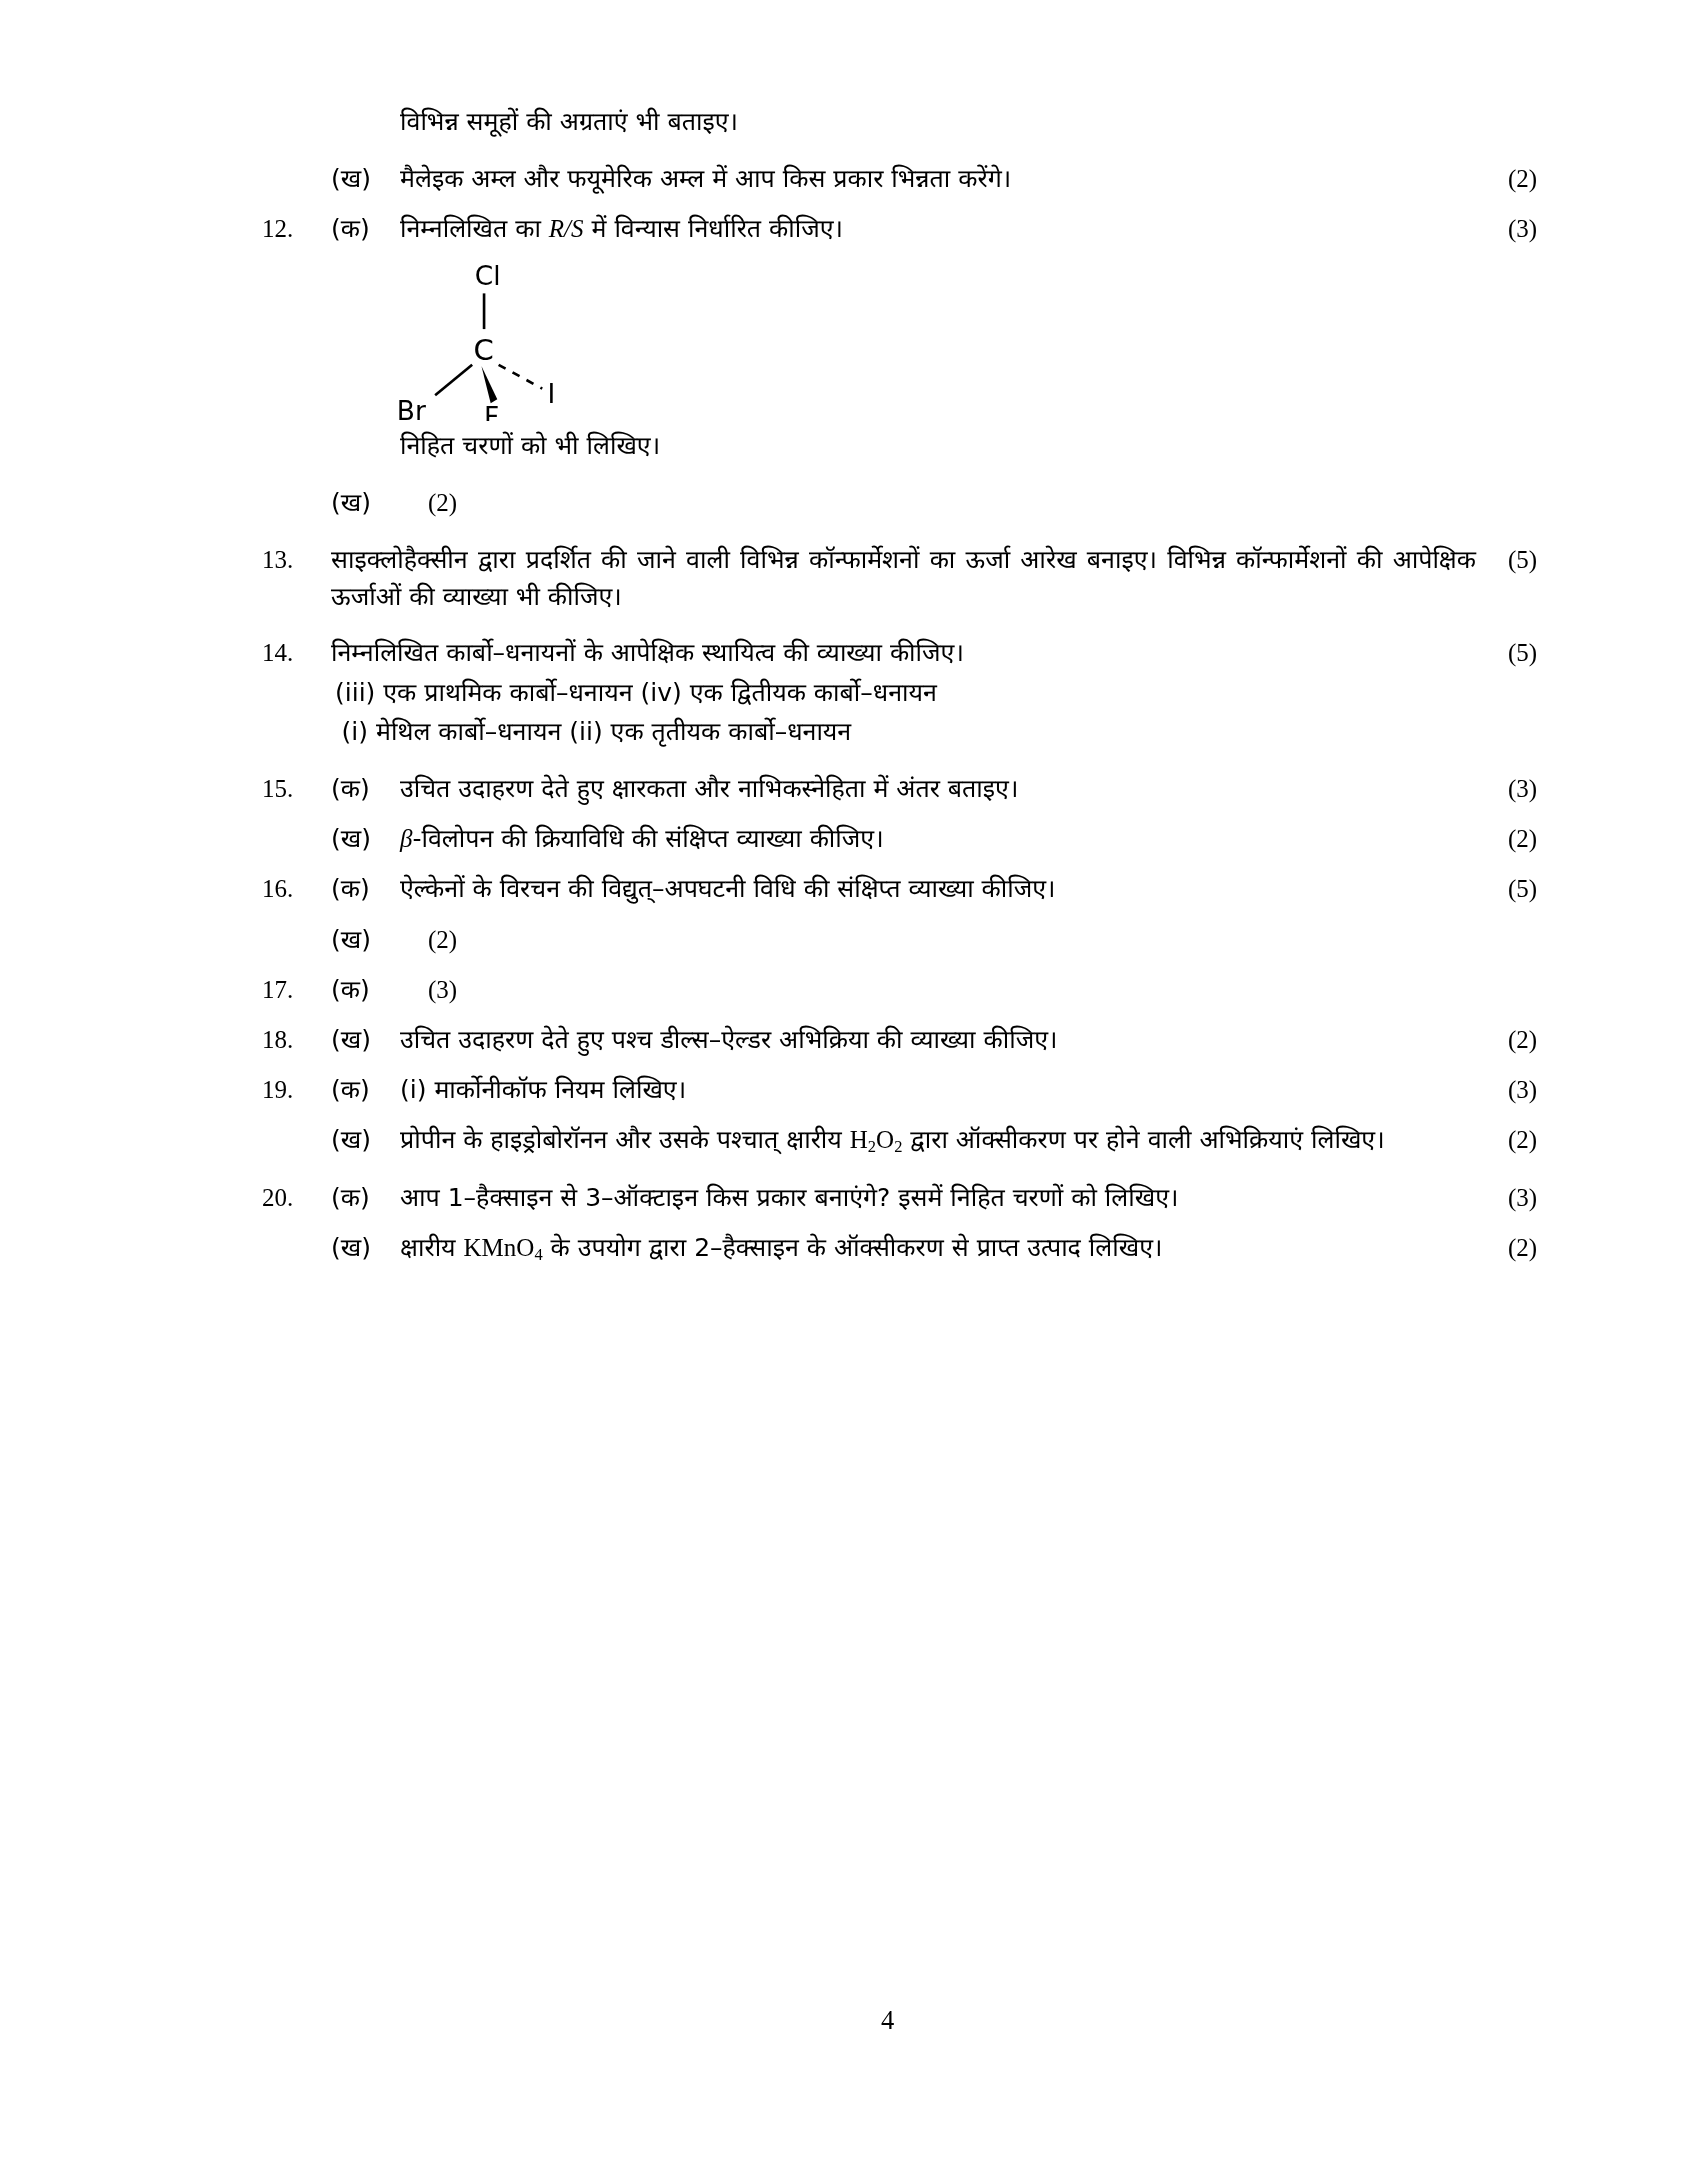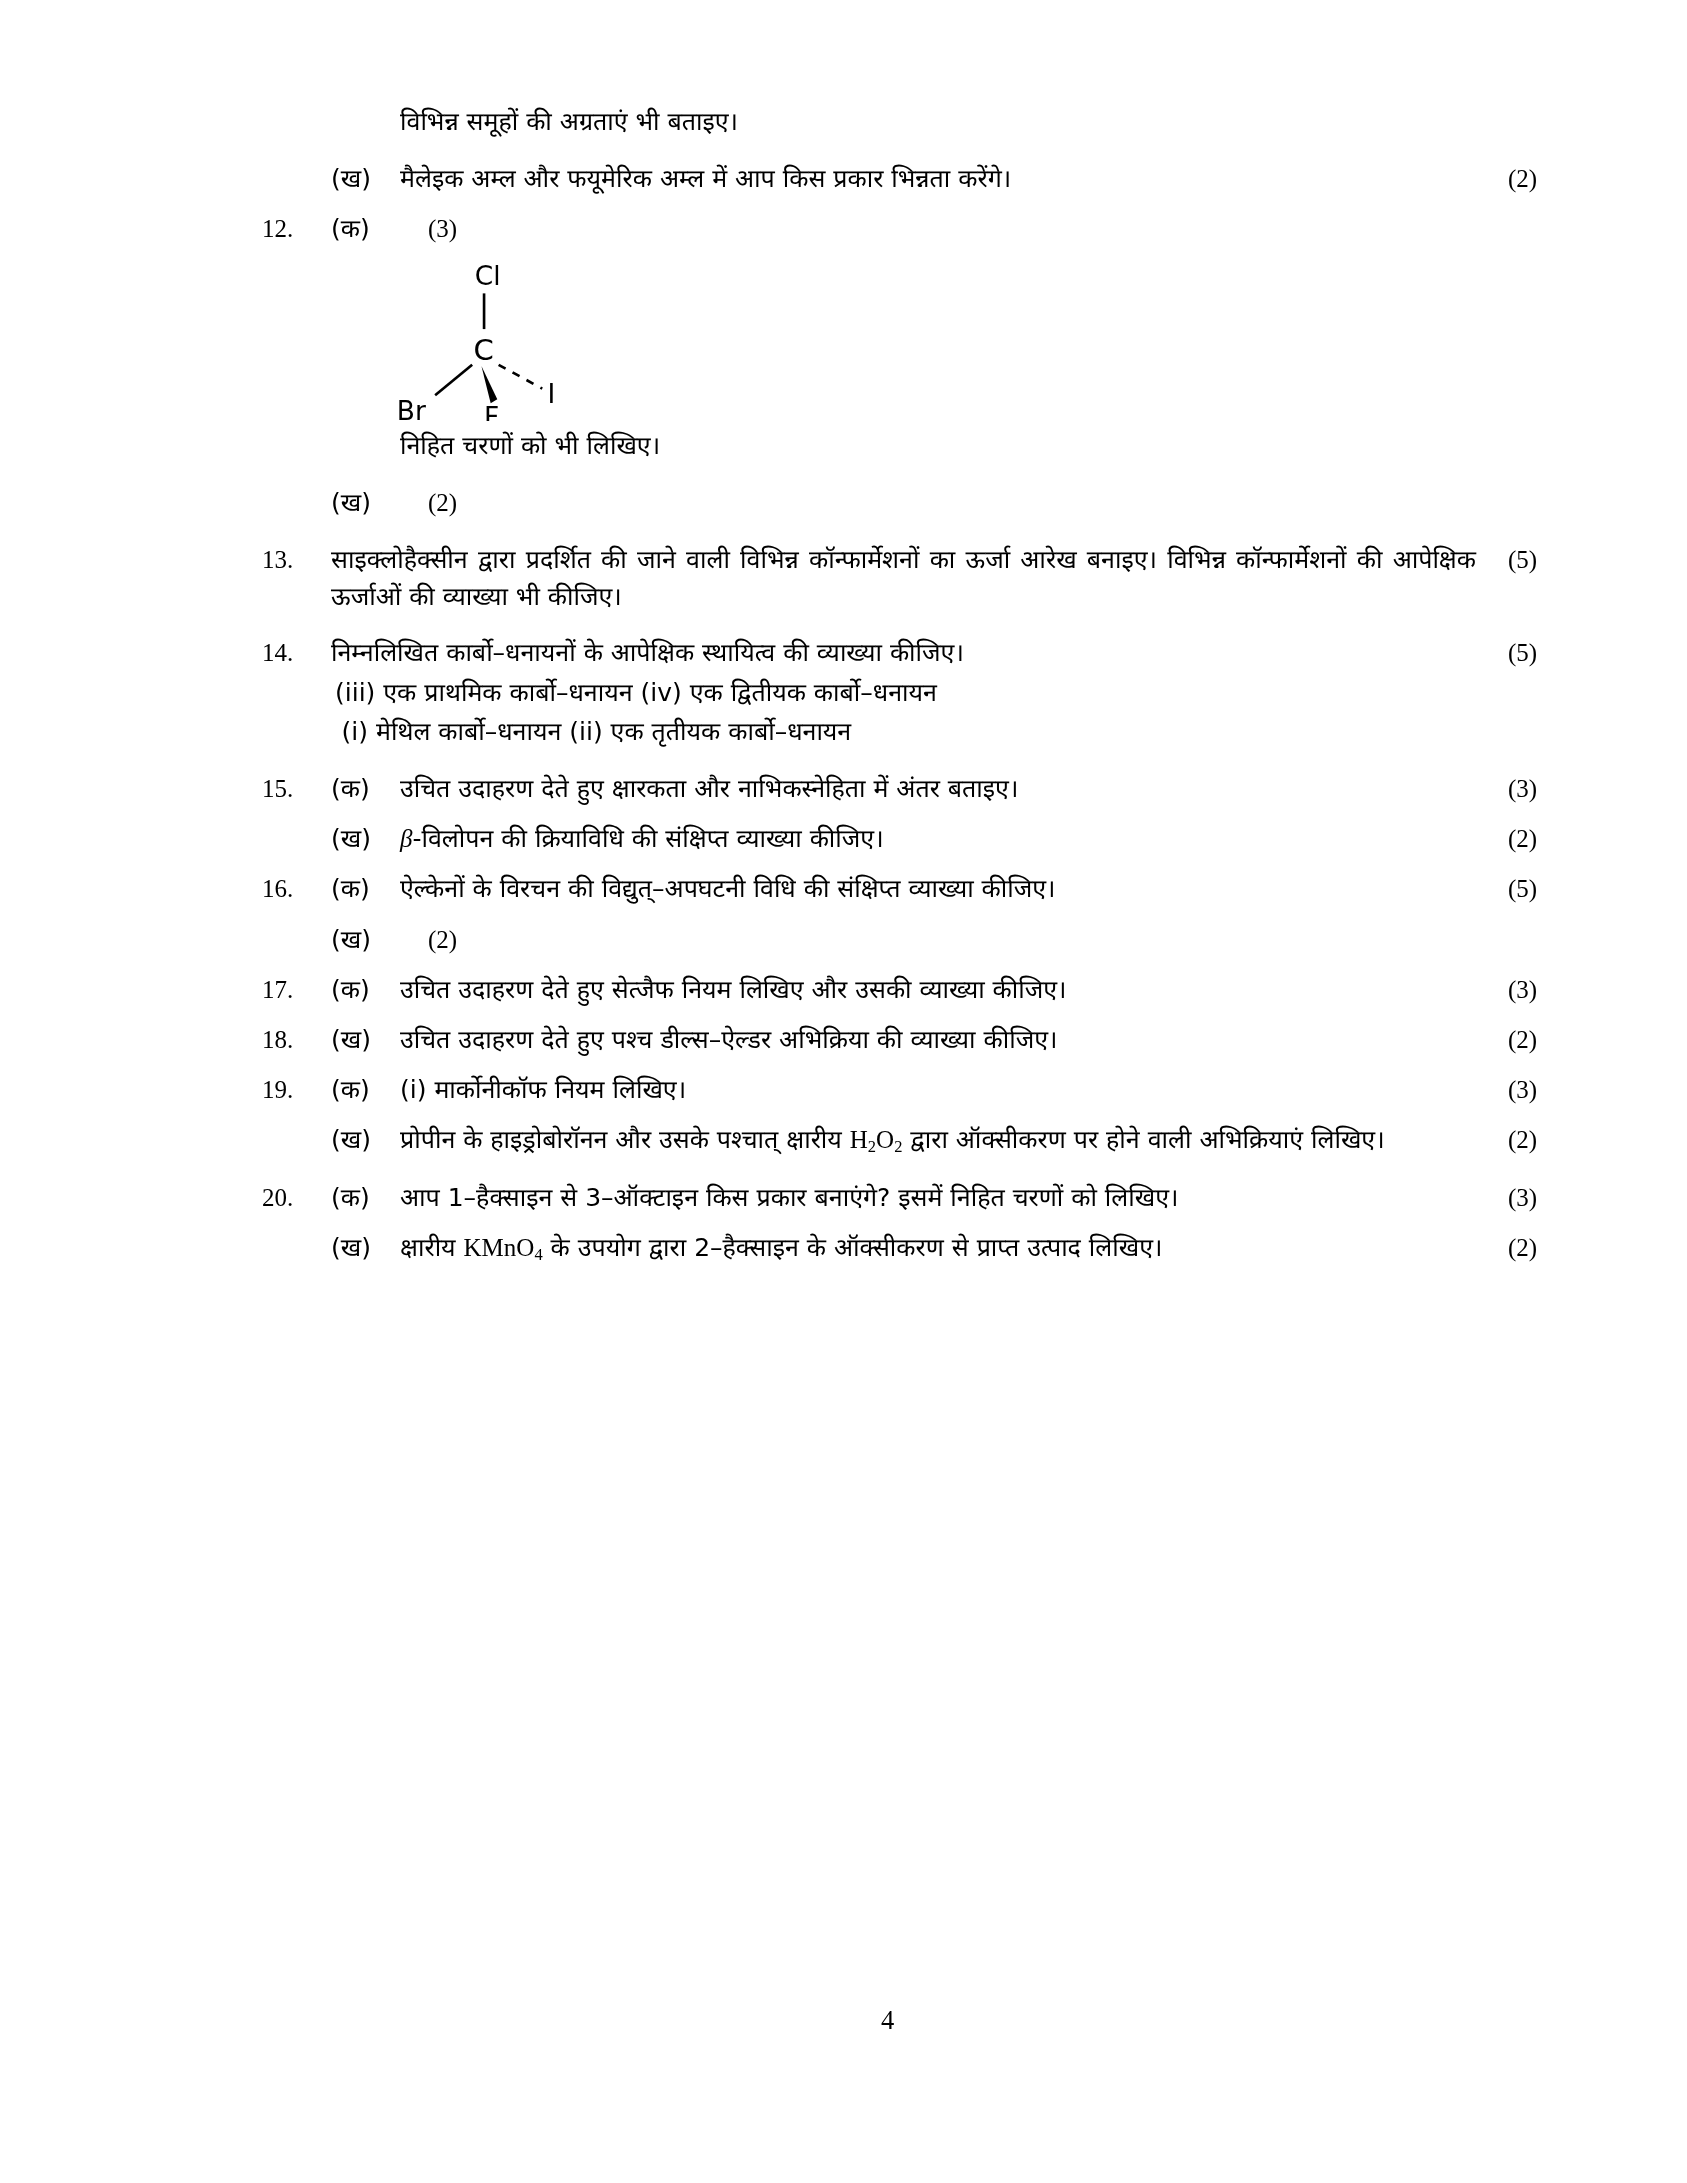--- a/index.html
+++ b/index.html
@@ -124,20 +124,21 @@
       <div class="qlabel">(ख)</div>
       <div class="qbody nojust">मैलेइक अम्ल और फयूमेरिक अम्ल में आप किस प्रकार भिन्नता करेंगे।</div>
       <div class="qmarks">(2)</div>
     </div>
 
     <div class="gap-sm"></div>
 
     <div class="qrow">
       <div class="qnum">12.</div>
       <div class="qlabel">(क)</div>
+      <div class="qbody nojust"><span>निम्नलिखित का </span><span class="it">R/S</span><span> में विन्यास निर्धारित कीजिए।</span></div>
       <div class="qmarks">(3)</div>
     </div>
 
     <div class="structure">
       <svg width="278" height="162" viewBox="0 0 420 245" xmlns="http://www.w3.org/2000/svg">
 
         <text x="122" y="40" font-family="DejaVu Sans, Liberation Sans, sans-serif" font-size="40" fill="#000">Cl</text>
 
         <line x1="136" y1="52" x2="136" y2="106" stroke="#000" stroke-width="4"></line>
 
@@ -231,21 +232,20 @@
       <div class="qnum"></div>
       <div class="qlabel">(ख)</div>
       <div class="qmarks">(2)</div>
     </div>
 
     <div class="gap-sm"></div>
 
     <div class="qrow">
       <div class="qnum">17.</div>
       <div class="qlabel">(क)</div>
-      <div class="qbody nojust">उचित उदाहरण देते हुए सेत्जैफ नियम लिखिए और उसकी व्याख्या कीजिए।</div>
       <div class="qmarks">(3)</div>
     </div>
 
     <div class="gap-sm"></div>
 
     <div class="qrow">
       <div class="qnum">18.</div>
       <div class="qlabel">(ख)</div>
       <div class="qbody nojust">उचित उदाहरण देते हुए पश्च डील्स–ऐल्डर अभिक्रिया की व्याख्या कीजिए।</div>
       <div class="qmarks">(2)</div>

